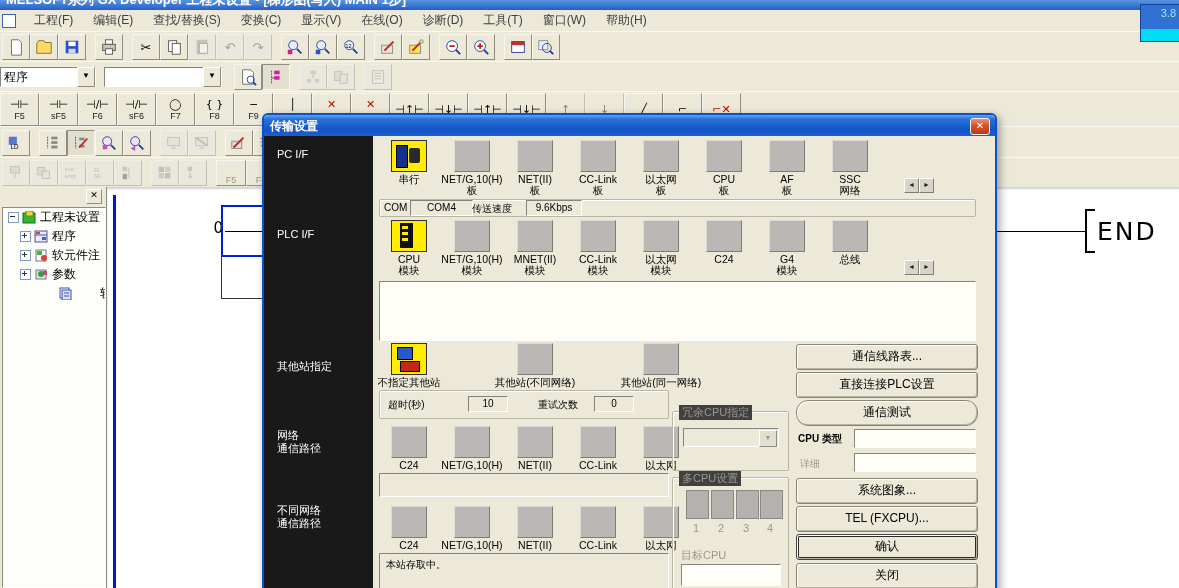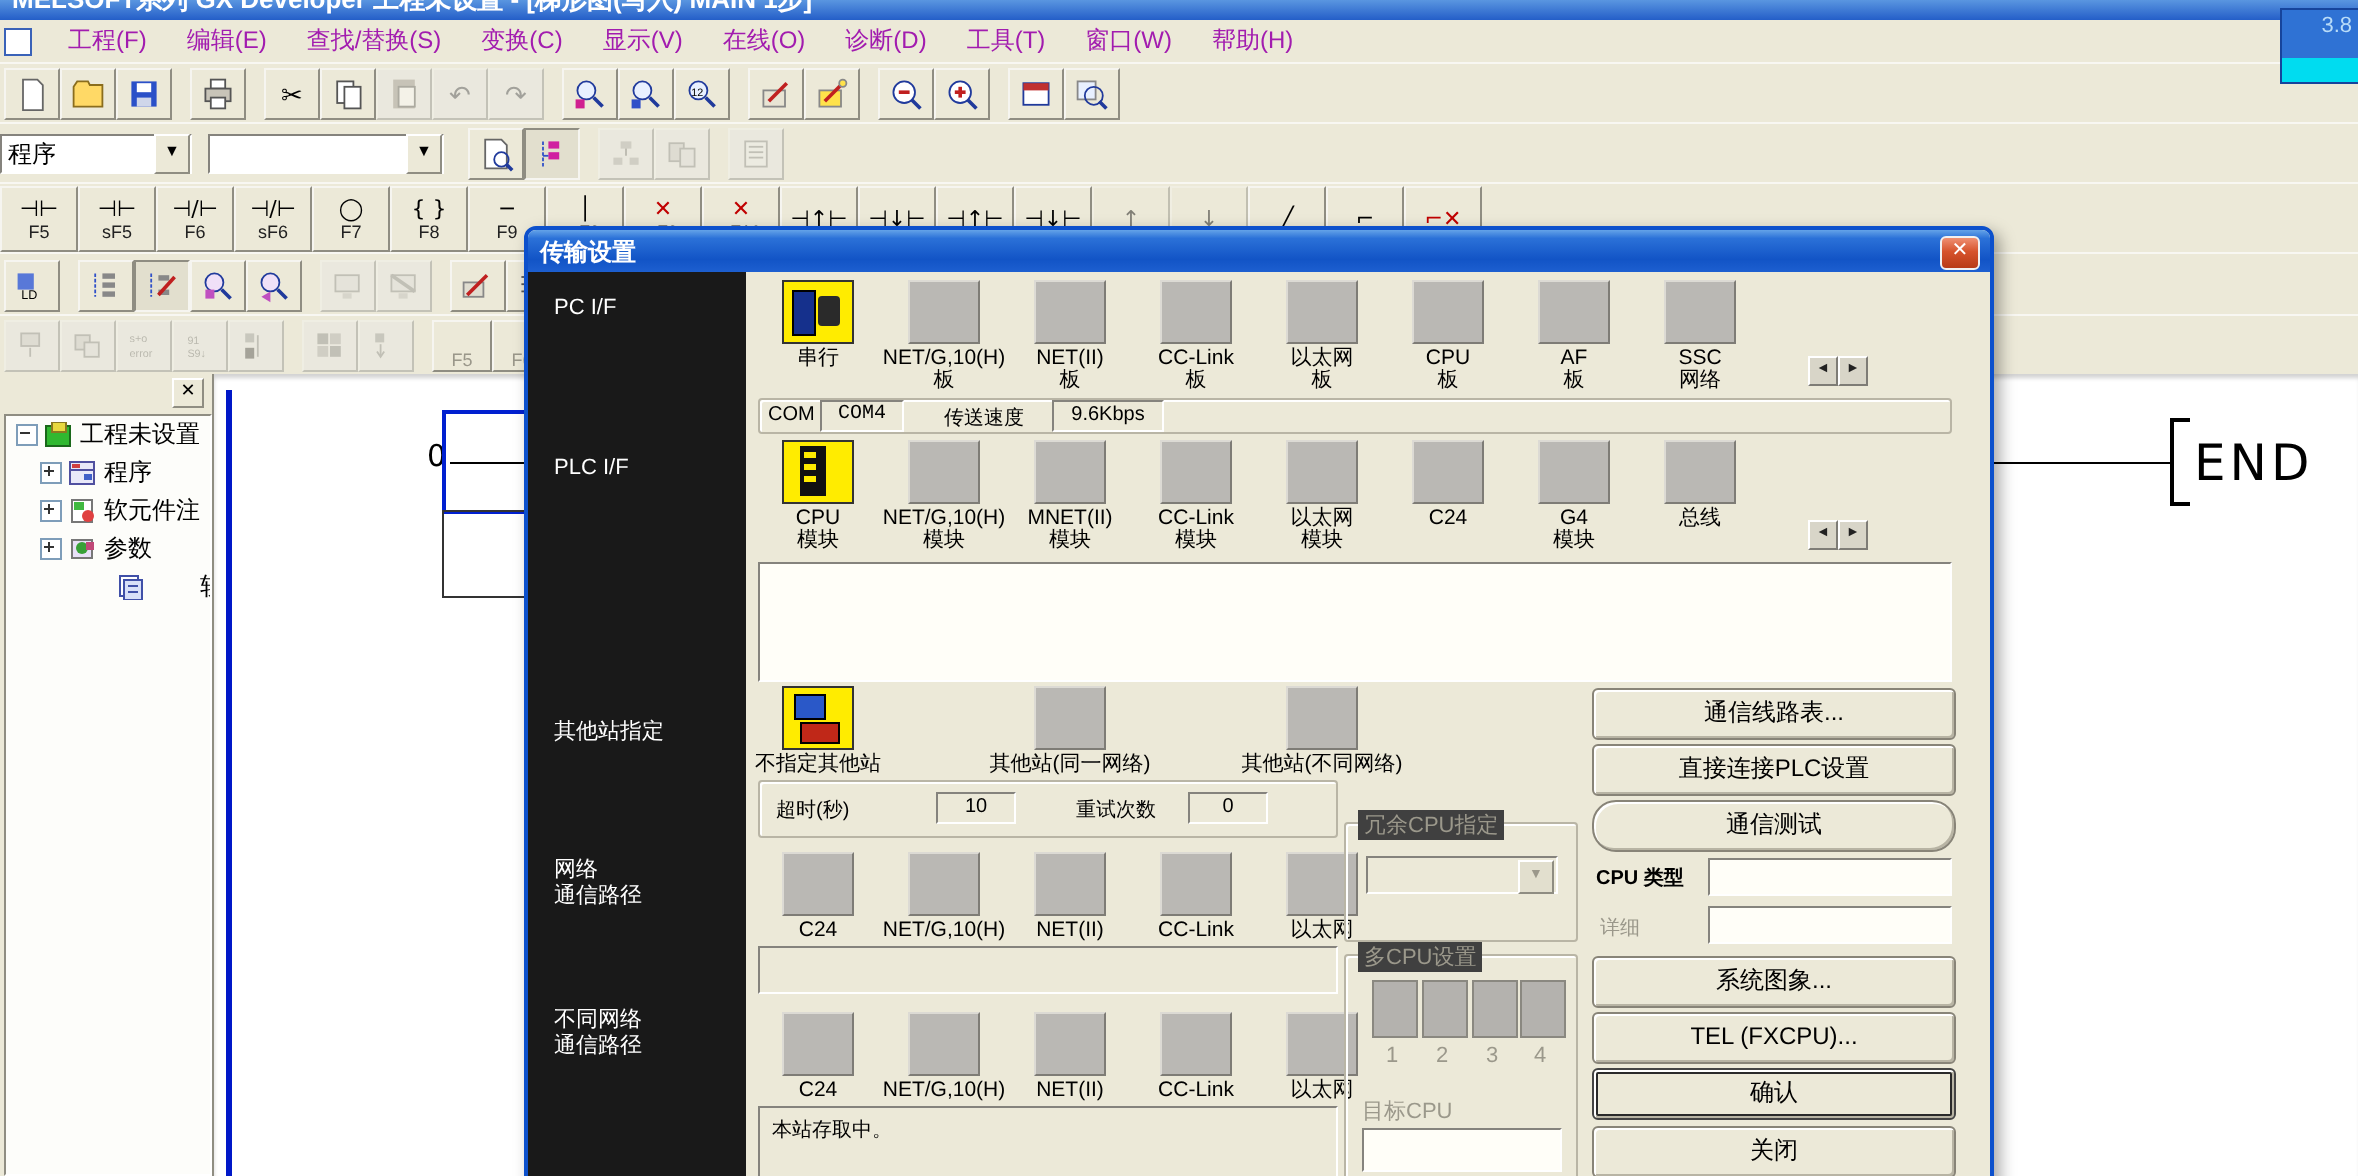--- a/index.html
+++ b/index.html
@@ -6,21 +6,21 @@
   body{position:relative;width:1179px;height:588px;overflow:hidden;background:#ece9d8;
        font-family:"Liberation Sans","DejaVu Sans",sans-serif;font-size:12px;color:#000;}
   .abs{position:absolute;}
   
   .titlebar{left:0;top:0;width:1179px;height:10px;overflow:hidden;
     background:linear-gradient(180deg,#5a96e0,#245ec8);}
   .titlebar span{display:block;margin:-9px 0 0 6px;color:#fff;font-weight:bold;font-size:13px;white-space:nowrap;}
   .menubar{left:0;top:10px;width:1179px;height:21px;background:#ece9d8;border-bottom:1px solid #d8d4c4;
     display:flex;align-items:center;gap:0;}
   .winicon{width:12px;height:12px;margin:0 8px 0 2px;background:#fff;border:1px solid #3a62b8;}
-  .menuitem{padding:2px 10px;color:#a21caf;white-space:nowrap;}
+  .menuitem{padding:2px 10px;color:#404040;white-space:nowrap;}
   .tbrow{left:0;width:1179px;background:#ece9d8;border-top:1px solid #f8f7f2;border-bottom:1px solid #c9c5b3;
     display:flex;align-items:center;}
   .tbtn{width:26px;height:24px;margin:1px 0;border:1px solid;border-color:#f6f5f0 #8f8d82 #8f8d82 #f6f5f0;
     background:#ece9d8;display:flex;align-items:center;justify-content:center;flex:none;}
   .tbtn.dis{opacity:.42;filter:grayscale(.9);}
   .tbtn.pressed{border-color:#8f8d82 #f6f5f0 #f6f5f0 #8f8d82;background:#e2dfce;}
   .tsep{width:9px;height:24px;flex:none;}
   .glyph{font-size:13px;line-height:13px;}
   
   .lbtn{width:37px;height:31px;margin:1px 0;border:1px solid;border-color:#f6f5f0 #8f8d82 #8f8d82 #f6f5f0;
@@ -682,21 +682,21 @@
 网络</div>
         </div>
       </div>
     <div class="arrowpair" style="position:absolute;left:640px;top:42px;">
       <span class="sarrow">◄</span>
       <span class="sarrow">►</span>
     </div>
 
     <div class="groupbox" style="position:absolute;left:115px;top:63px;width:597px;height:18px;">
       <span class="fieldlbl" style="position:absolute;left:4px;top:2px;">COM</span>
-      <span class="sunken fieldlbl" style="position:absolute;left:30px;top:0;width:42px;height:16px;padding:1px 3px;font-family:Liberation Mono, monospace;">COM4</span>
+      <span class="sunken fieldlbl" style="position:absolute;left:30px;top:0;width:63px;height:16px;padding:1px 3px;">COM4</span>
       <span class="fieldlbl" style="position:absolute;left:92px;top:2px;">传送速度</span>
       <span class="sunken fieldlbl" style="position:absolute;left:146px;top:0;width:56px;height:16px;padding:1px 3px;">9.6Kbps</span>
     </div>
 
     <div class="cells cells8 plc" style="left:0;top:84px;width:727px;">
 
         <div class="cell selected">
           <div class="ibox art-cpu"></div>
           <div class="ilabel">CPU
 模块</div>
@@ -751,26 +751,26 @@
 
     <div class="cells cells3 other" style="left:0;top:207px;width:727px;">
 
         <div class="cell selected">
           <div class="ibox art-pc"></div>
           <div class="ilabel">不指定其他站</div>
         </div>
 
         <div class="cell">
           <div class="ibox"></div>
+          <div class="ilabel">其他站(不同网络)</div>
+        </div>
+
+        <div class="cell">
+          <div class="ibox"></div>
           <div class="ilabel">其他站(同一网络)</div>
-        </div>
-
-        <div class="cell">
-          <div class="ibox"></div>
-          <div class="ilabel">其他站(不同网络)</div>
         </div>
       </div>
 
     <div class="groupbox" style="position:absolute;left:115px;top:254px;width:290px;height:29px;">
       <span class="fieldlbl" style="position:absolute;left:8px;top:7px;">超时(秒)</span>
       <span class="sunken fieldlbl" style="position:absolute;left:88px;top:5px;width:40px;height:16px;padding:1px 4px;">10</span>
       <span class="fieldlbl" style="position:absolute;left:158px;top:7px;">重试次数</span>
       <span class="sunken fieldlbl" style="position:absolute;left:214px;top:5px;width:40px;height:16px;padding:1px 4px;">0</span>
     </div>
 

